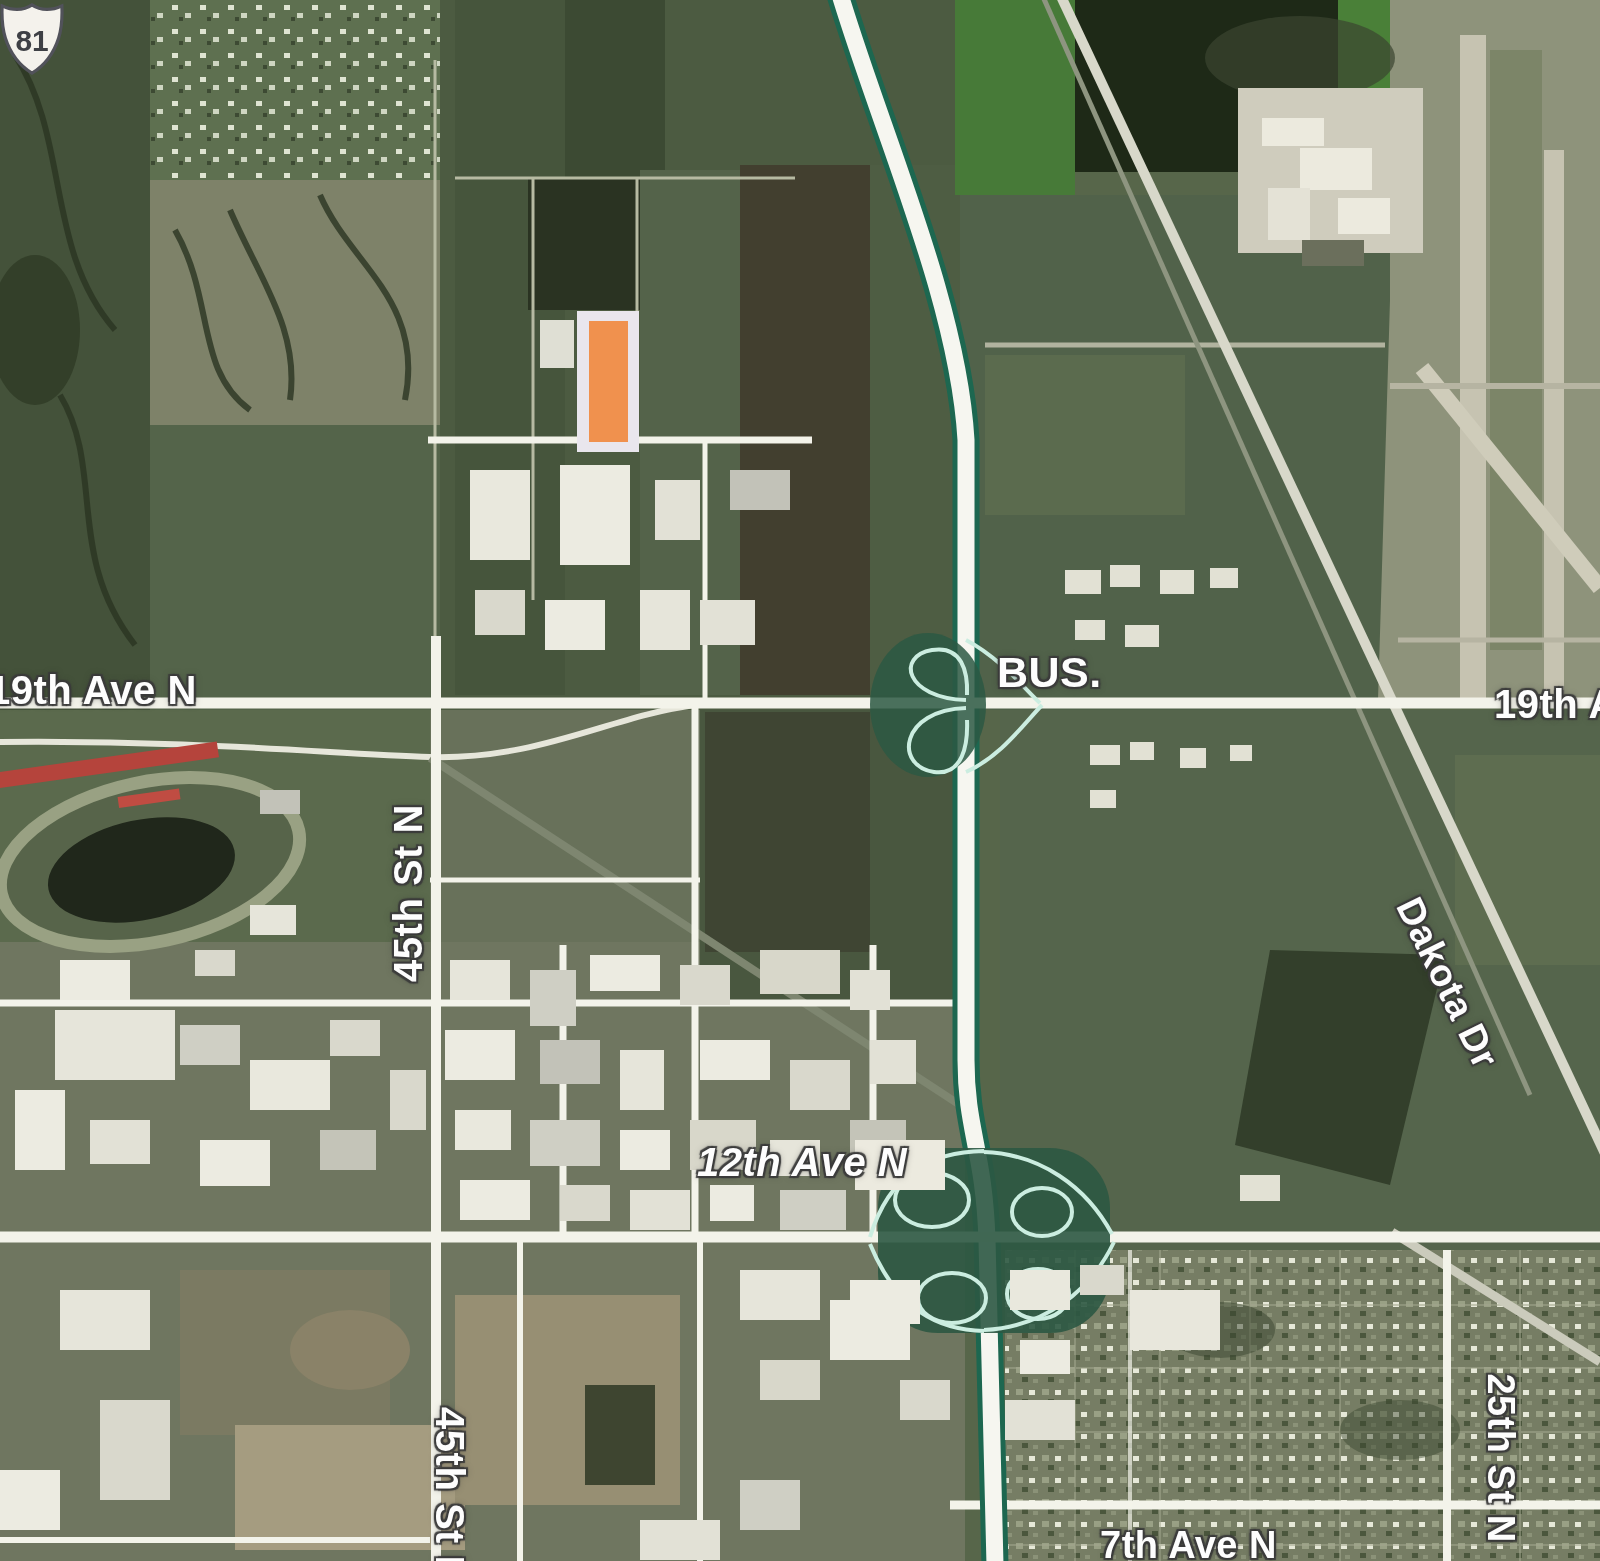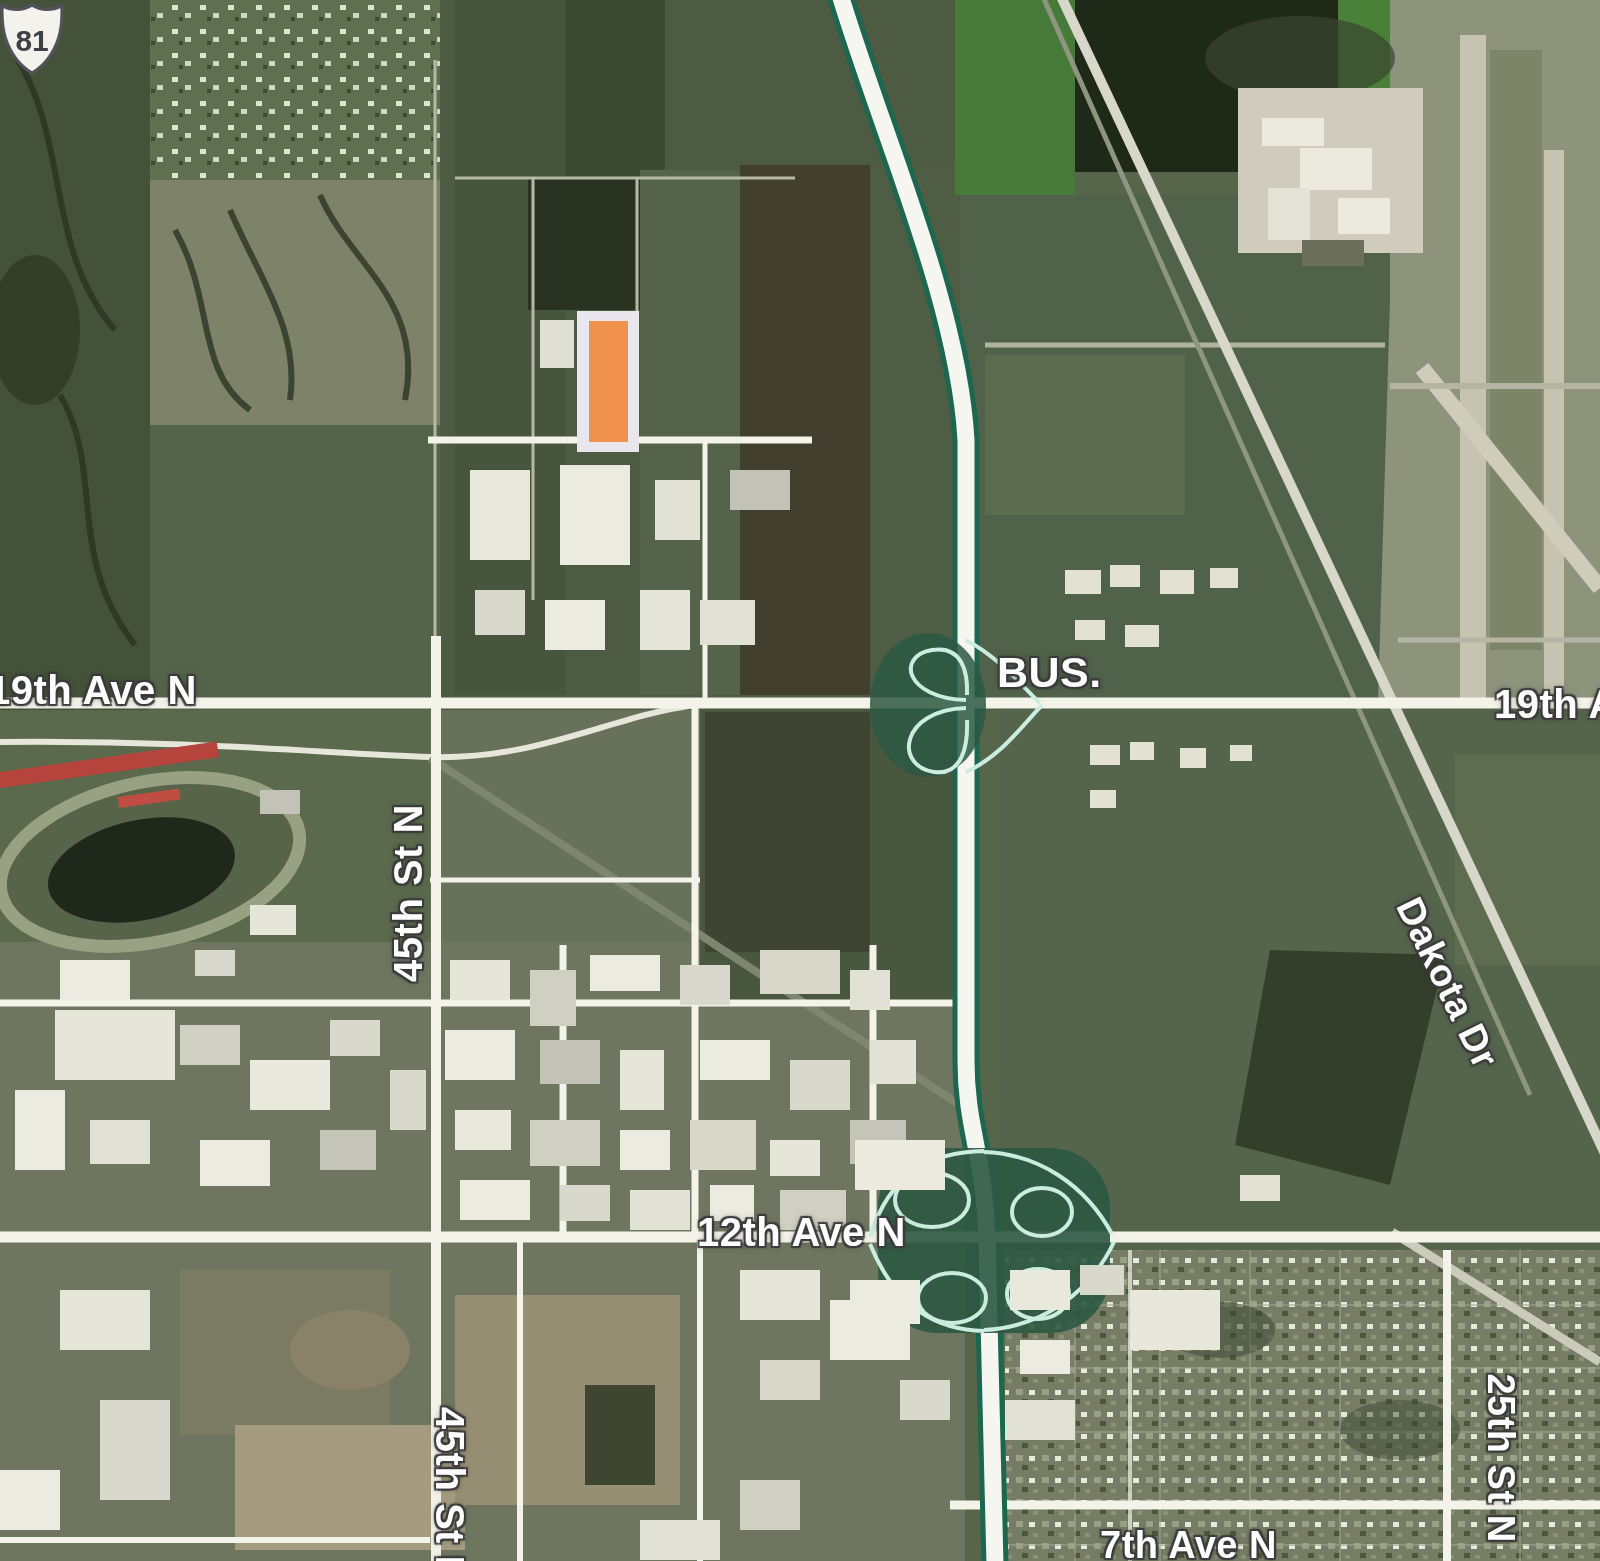--- a/index.html
+++ b/index.html
@@ -11,21 +11,21 @@
     text-shadow:-2px -2px 1px rgba(58,58,58,.95),2px -2px 1px rgba(58,58,58,.95),
                 -2px 2px 1px rgba(58,58,58,.95),2px 2px 1px rgba(58,58,58,.95),
                 0 0 7px rgba(45,45,45,.55);
     pointer-events:none;
   }
   .vlabel{transform:translate(-50%,-50%) rotate(90deg);transform-origin:center;}
   #lbl-ave19w{left:-12px;top:668px;}
   #lbl-ave19e{left:1494px;top:682px;}
   #lbl-st45n{left:408px;top:893px;transform:translate(-50%,-50%) rotate(-90deg);}
   #lbl-st45s{left:449px;top:1496px;}
-  #lbl-ave12{left:697px;top:1210px;}
+  #lbl-ave12{left:697px;top:1140px;font-style:italic;}
   #lbl-ave7{left:1100px;top:1524px;font-size:38px;}
   #lbl-st25{left:1500px;top:1458px;font-size:38px;}
   #lbl-dakota{left:1447px;top:983px;transform:translate(-50%,-50%) rotate(64deg);font-size:38px;}
   #shield-banner{left:997px;top:648px;font-size:43px;}
   #route-shield{position:absolute;left:989px;top:683px;width:64px;height:78px;}
   #parcel-marker{position:absolute;left:577px;top:311px;width:62px;height:141px;background:#E9E6ED;}
   #parcel-marker .fill{position:absolute;left:12px;right:11px;top:10px;bottom:10px;background:#F0914E;}
 </style>
 </head>
 <body>

